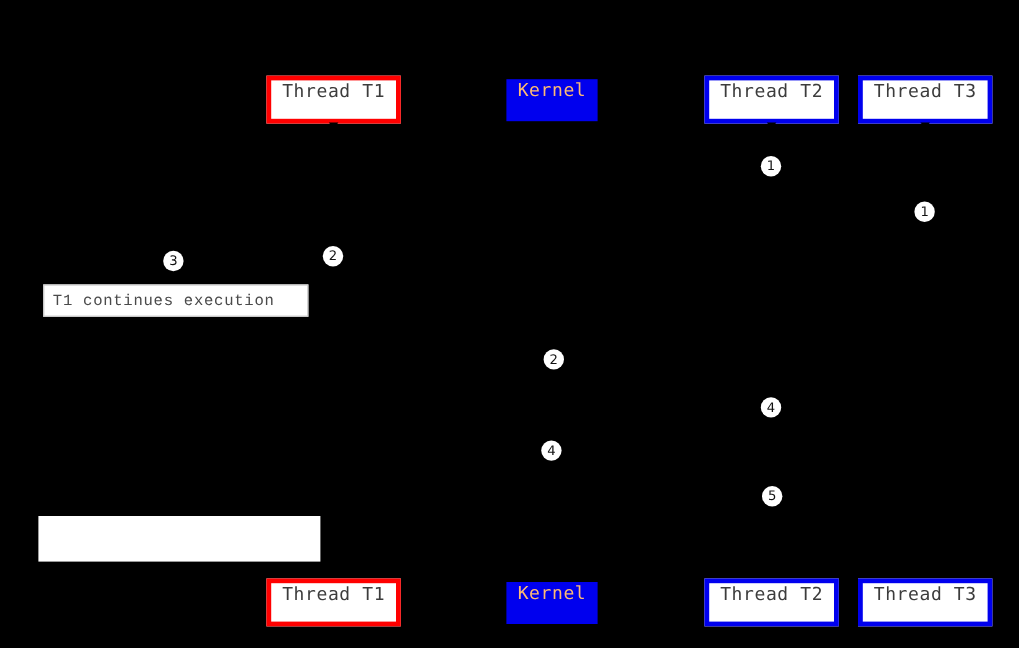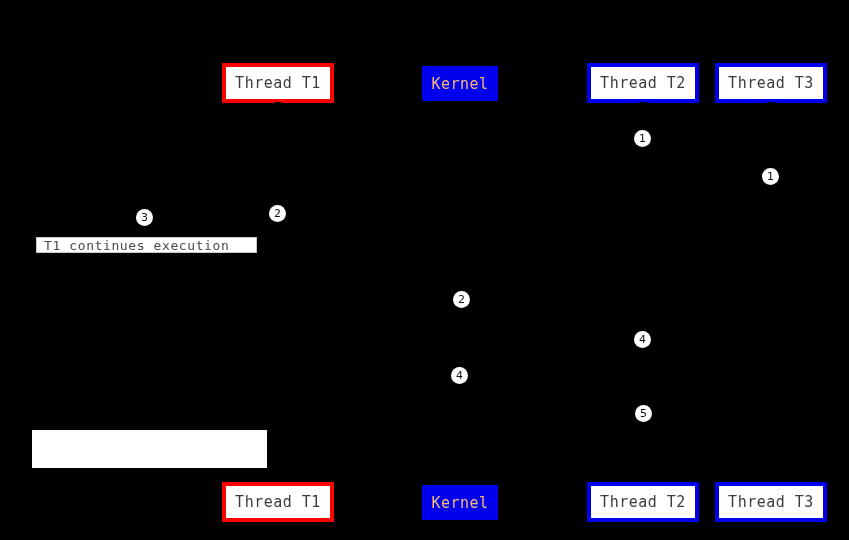--- a/index.html
+++ b/index.html
@@ -15,21 +15,20 @@
     width: 849px;
     height: 540px;
     background: #000000;
     overflow: hidden;
   }
   
   .participant {
     position: absolute;
     box-sizing: border-box;
     display: flex;
-    align-items: center;
     justify-content: center;
     font-family: "DejaVu Sans Mono", monospace;
     font-size: 15px;
     letter-spacing: 0.5px;
     white-space: nowrap;
   }
   .participant.outline {
     background: #ffffff;
     color: #3c3c3c;
     border-style: solid;
@@ -175,17 +174,17 @@
 
   <div class="step" style="left:634px; top:130px;">1</div>
   <div class="step" style="left:762px; top:168px;">1</div>
   <div class="step" style="left:136px; top:209px;">3</div>
   <div class="step" style="left:269px; top:205px;">2</div>
   <div class="step" style="left:453px; top:291px;">2</div>
   <div class="step" style="left:634px; top:331px;">4</div>
   <div class="step" style="left:451px; top:367px;">4</div>
   <div class="step" style="left:635px; top:405px;">5</div>
 
-  <div class="note" style="left:36px; top:237px; width:221px; height:16px;">T1 continues execution</div>
+  <div class="note" style="left:36px; top:237px; width:221px; height:27px;font-family:Liberation Mono, monospace;">T1 continues execution</div>
 
   <div class="note blank" style="left:32px; top:430px; width:235px; height:38px;"></div>
 
 </div>
 
 </body></html>

